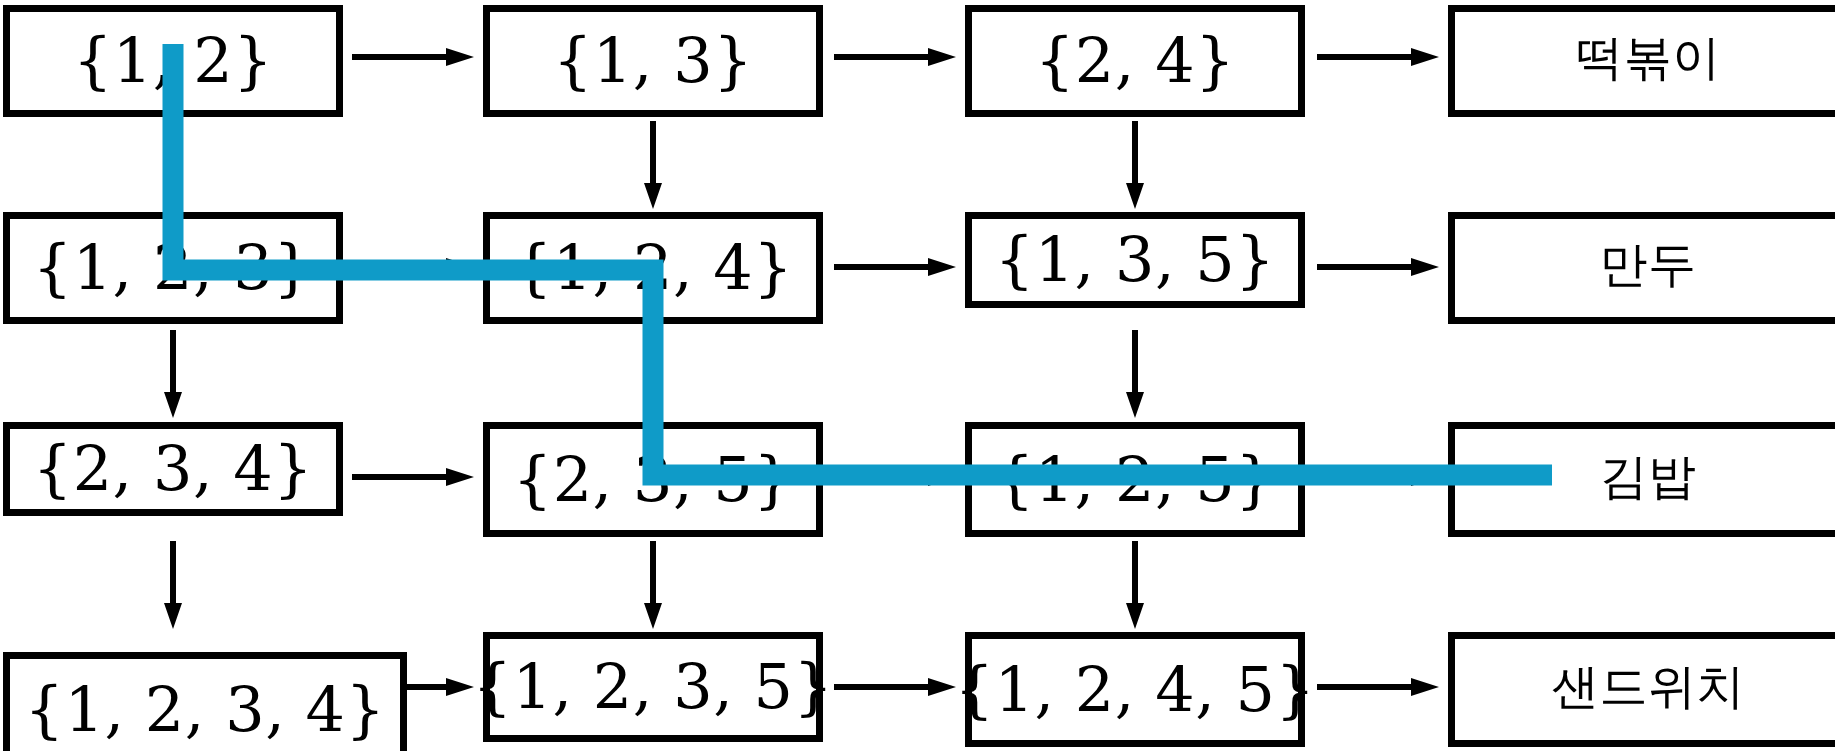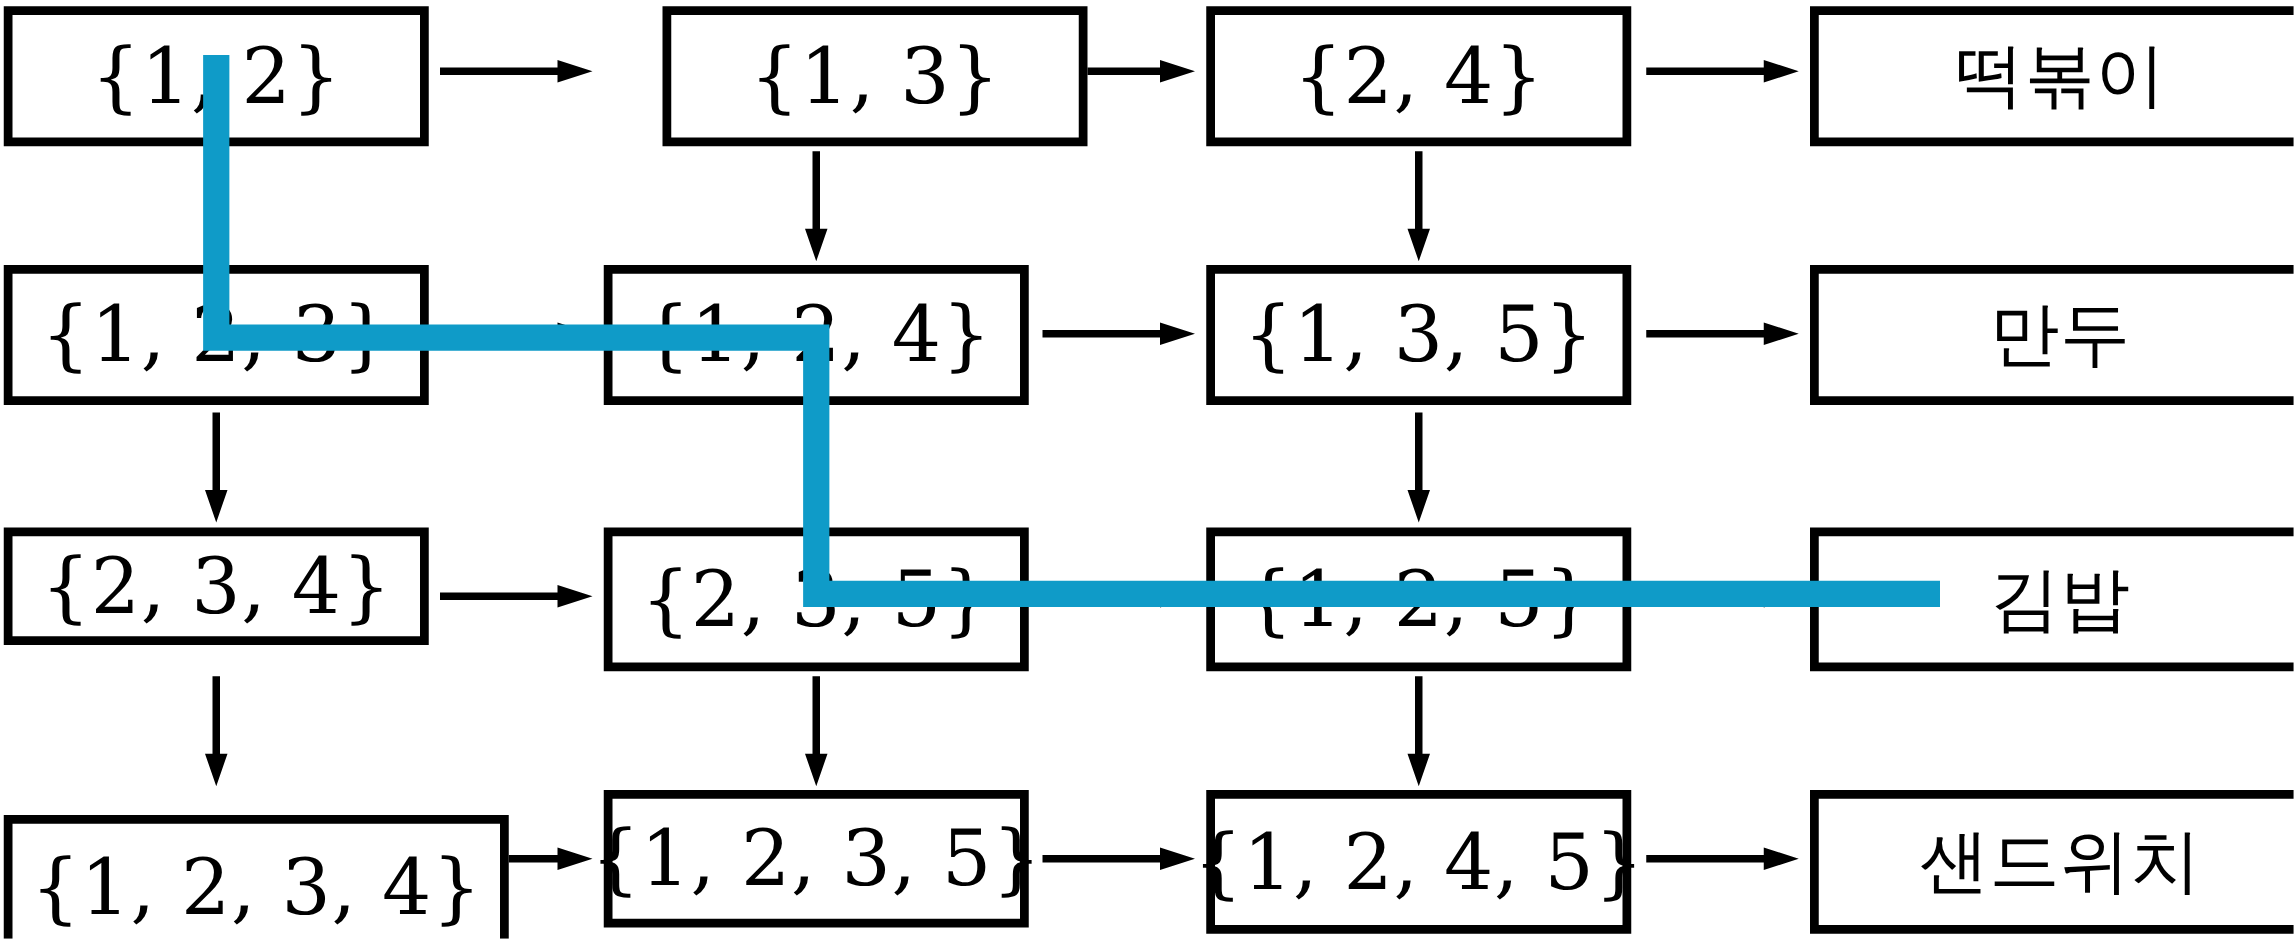--- a/index.html
+++ b/index.html
@@ -27,22 +27,22 @@
   }
   .node-label {
     font-family: "DejaVu Serif", "Liberation Serif", serif;
     font-size: 62px;
     line-height: 1;
     color: #000000;
     letter-spacing: 0.5px;
     white-space: nowrap;
   }
   .node-label.korean {
-    font-family: Liberation Serif, serif;
-    font-size: 56px;
+    font-family: Liberation Mono, monospace;
+    font-size: 48px;
     font-weight: 400;
   }
   
   .arrow {
     position: absolute;
     z-index: 2;
   }
   .arrow svg { display: block; overflow: visible; }
   
   .blue-path {
@@ -169,37 +169,37 @@
   </div>
   <div class="arrow" style="left:1122px; top:541px; width:26px; height:88px;">
     <svg width="26" height="88" viewBox="0 0 26 88">
       <path d="M10 0 L16 0 L16 62 L22 62 L13 88 L4 62 L10 62 Z" fill="#000"></path>
     </svg>
   </div>
 
   <div class="node-box" style="left:3px;    top:5px;   width:340px; height:112px;">
     <span class="node-label">{1, 2}</span>
   </div>
-  <div class="node-box" style="left:483px;  top:5px;   width:340px; height:112px;margin-left:47px;">
+  <div class="node-box" style="left:483px;  top:5px;   width:340px; height:112px;">
     <span class="node-label">{1, 3}</span>
   </div>
   <div class="node-box" style="left:965px;  top:5px;   width:340px; height:112px;align-items:center;">
     <span class="node-label">{2, 4}</span>
   </div>
   <div class="node-box" style="left:1448px; top:5px;   width:400px; height:112px;">
     <span class="node-label korean">떡볶이</span>
   </div>
 
   <div class="node-box" style="left:3px;    top:212px; width:340px; height:112px;">
     <span class="node-label">{1, 2, 3}</span>
   </div>
   <div class="node-box" style="left:483px;  top:212px; width:340px; height:112px;">
     <span class="node-label">{1, 2, 4}</span>
   </div>
-  <div class="node-box" style="left:965px;  top:212px; width:340px; height:112px;">
+  <div class="node-box" style="left:965px;  top:212px; width:340px; height:96px;">
     <span class="node-label">{1, 3, 5}</span>
   </div>
   <div class="node-box" style="left:1448px; top:212px; width:400px; height:112px;">
     <span class="node-label korean">만두</span>
   </div>
 
   <div class="node-box" style="left:3px;    top:422px; width:340px; height:94px;">
     <span class="node-label">{2, 3, 4}</span>
   </div>
   <div class="node-box" style="left:483px;  top:422px; width:340px; height:115px;">

